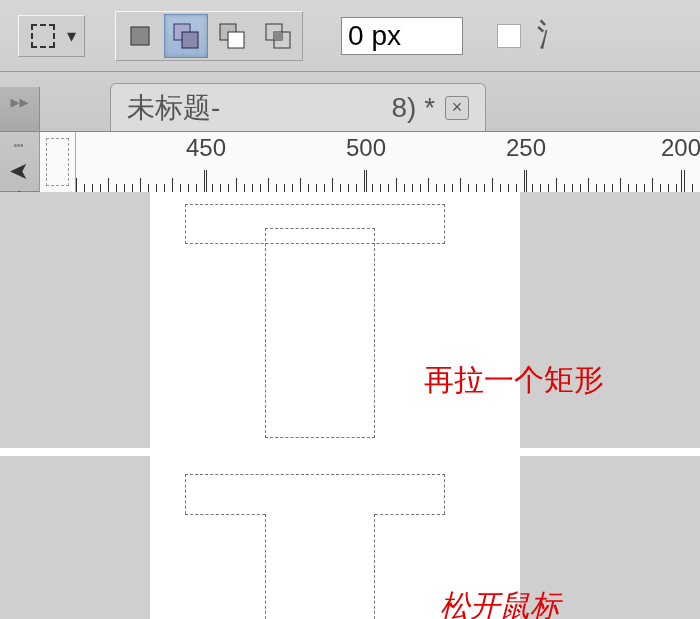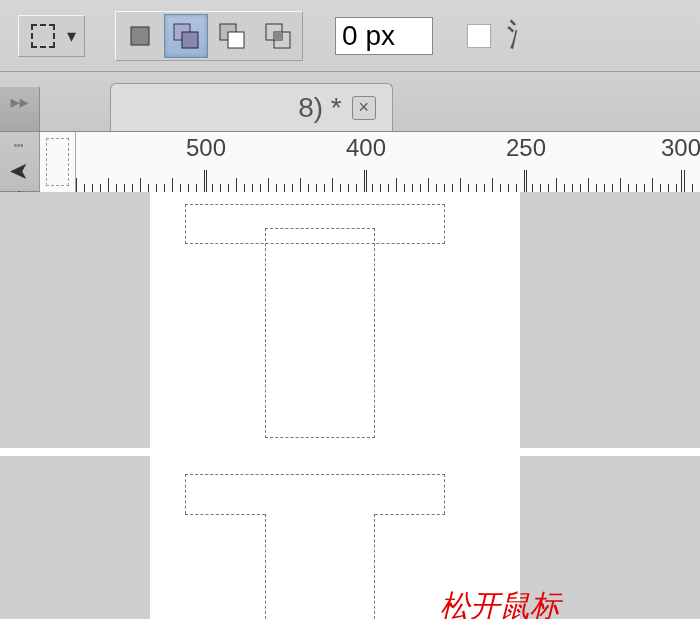--- a/index.html
+++ b/index.html
@@ -63,27 +63,28 @@
   }
 
   .feather-group {
     display: flex;
     align-items: center;
     font-size: 30px;
     color: #222;
     margin-left: 4px;
   }
   .feather-input {
-    width: 98px;
+    width: 122px;
     height: 38px;
     font-size: 28px;
     padding: 0 6px;
     border: 1px solid #888;
     background: #fff;
     color: #000;
+    margin-left: 6px;
   }
   .check-stub {
     width: 24px; height: 24px;
     border: 1px solid #aaa;
     background: #fff;
     margin-left: 28px;
   }
   .trailing-char {
     margin-left: 10px; font-size: 30px; color: #555;
   }
@@ -259,43 +260,44 @@
 
   <div class="check-stub"></div>
   <span class="trailing-char">氵</span>
 </div>
 
 <div class="tabbar-row">
   <div class="panel-stub">
     <span>▸▸</span>
   </div>
   <div class="tab">
+    <span>未标题-</span>
     <span style="visibility:hidden">添加到选区__</span>
     <span>8) *</span>
     <div class="tab-close">
       <span>×</span>
     </div>
   </div>
 </div>
 
 <div class="work-row">
   <div class="side-tool">
     <span class="dots">┅</span>
     <span class="arrow-tool">➤</span>
     <span class="move-glyph">✥</span>
   </div>
   <div class="ruler-corner">
     <div class="dotted"></div>
   </div>
   <div class="hruler">
     <div class="ruler-labels">
-      <span style="left:130px">500</span>
-      <span style="left:290px">400</span>
+      <span style="left:130px">450</span>
+      <span style="left:290px">500</span>
       <span style="left:450px">250</span>
-      <span style="left:605px">300</span>
+      <span style="left:605px">200</span>
     </div>
     <div class="tick-strip" id="tick-strip">
         <div class="tick mid" style="left: 0px;"></div>
         <div class="tick min" style="left: 8px;"></div>
         <div class="tick min" style="left: 16px;"></div>
         <div class="tick min" style="left: 24px;"></div>
         <div class="tick mid" style="left: 32px;"></div>
         <div class="tick min" style="left: 40px;"></div>
         <div class="tick min" style="left: 48px;"></div>
         <div class="tick min" style="left: 56px;"></div>
@@ -379,20 +381,21 @@
 
 <div class="canvas-area">
 
   <div class="step-panel step1">
     <div class="grey-block" style="left:0;width:150px"></div>
     <div class="grey-block" style="right:0;width:180px"></div>
 
     <div class="marquee-shape" style="left:185px;top:12px;width:260px;height:40px"></div>
 
     <div class="marquee-shape" style="left:265px;top:36px;width:110px;height:210px"></div>
+    <div class="anno" style="left:424px;top:168px">再拉一个矩形</div>
   </div>
 
   <div class="step-panel step2">
     <div class="grey-block" style="left:0;width:150px"></div>
     <div class="grey-block" style="right:0;width:180px"></div>
 
     <div class="marquee-shape" style="left:185px;top:18px;width:260px;height:40px;border-bottom:none"></div>
     <div class="marquee-shape" style="left:185px;top:58px;width:80px;height:0;border:none;border-top:1px dashed #777"></div>
     <div class="marquee-shape" style="left:375px;top:58px;width:70px;height:0;border:none;border-top:1px dashed #777"></div>
     <div class="marquee-shape" style="left:265px;top:58px;width:110px;height:110px;border-top:none;border-bottom:none"></div>

